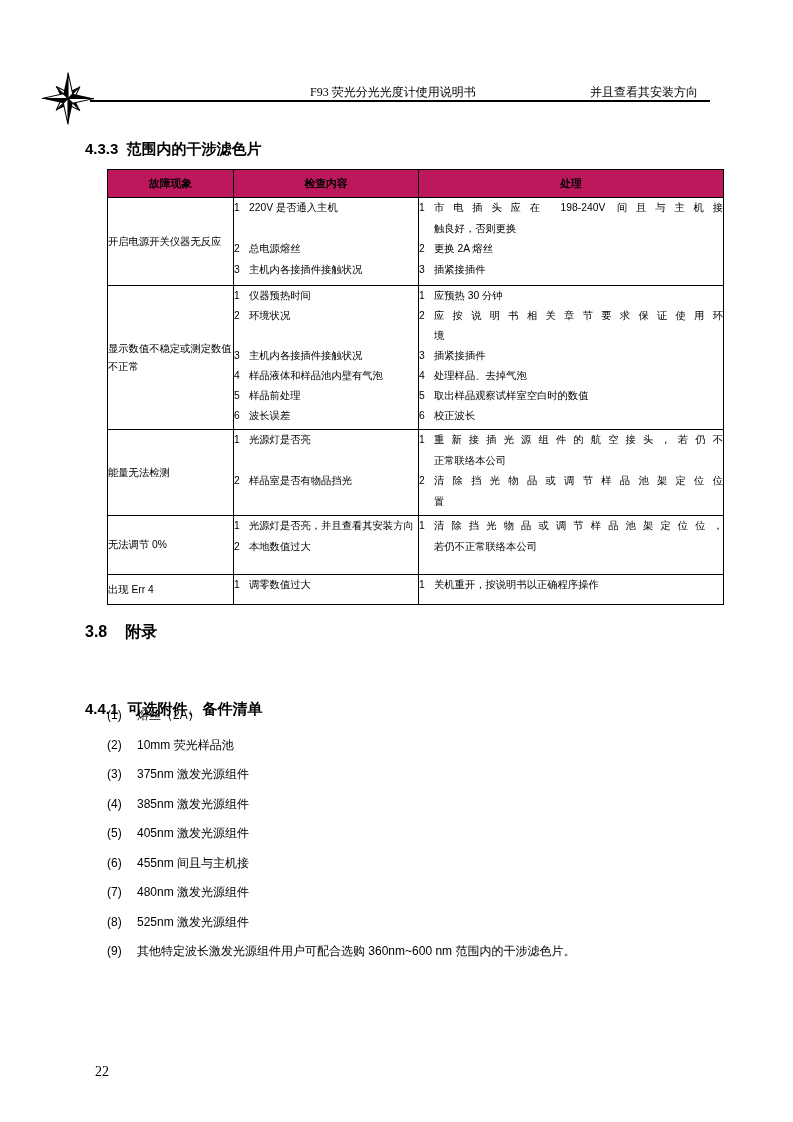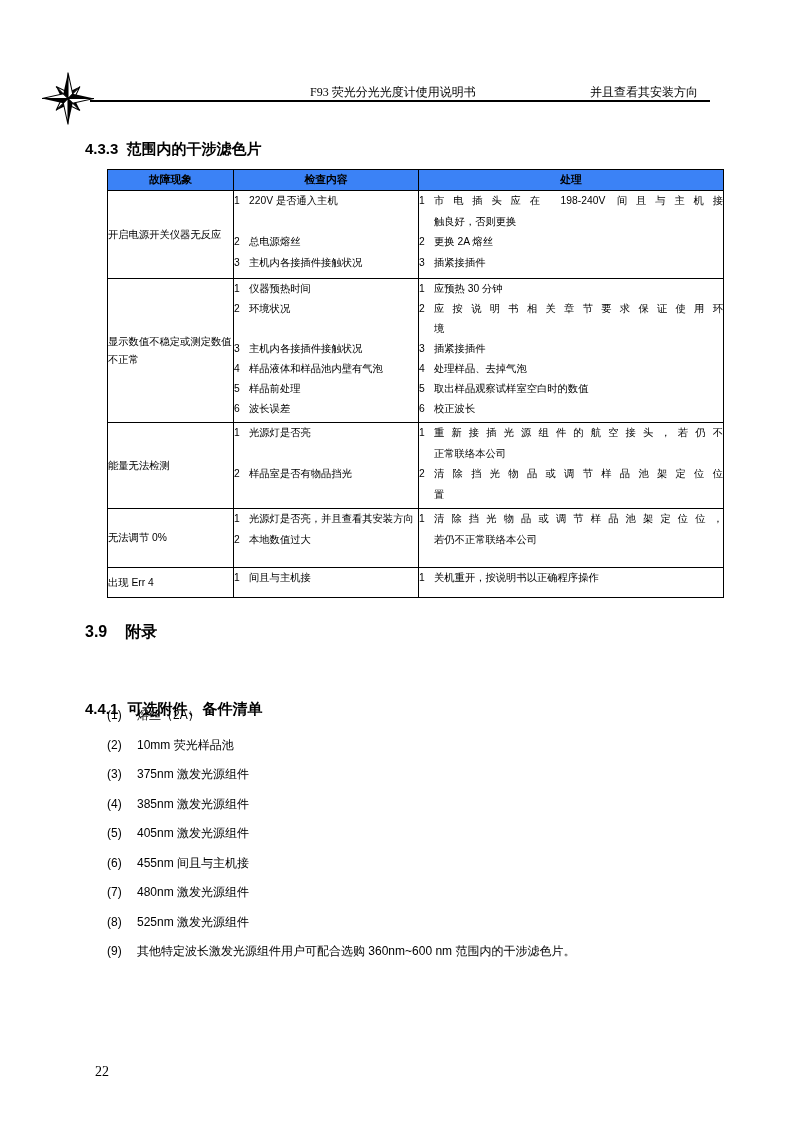--- a/index.html
+++ b/index.html
@@ -16,21 +16,21 @@
   .h433{position:absolute;left:85px;top:140px;font-size:15px;font-weight:bold;white-space:nowrap;}
   .h433 .num{margin-right:8px;}
   .h44{position:absolute;left:85px;top:622px;font-size:16px;font-weight:bold;white-space:nowrap;}
   .h44 .num{margin-right:18px;}
   .h441{position:absolute;left:85px;top:700px;font-size:15px;font-weight:bold;white-space:nowrap;}
   .h441 .num{margin-right:9px;}
   
   table.trb{position:absolute;left:107px;top:169px;width:616px;border-collapse:collapse;
             table-layout:fixed;font-size:10.3px;}
   table.trb th,table.trb td{border:1px solid #000;padding:0;box-sizing:border-box;}
-  table.trb th{height:21px;background:#3b82f6;font-size:10.8px;font-weight:bold;text-align:center;}
+  table.trb th{height:28px;background:#be185d;font-size:10.8px;font-weight:bold;text-align:center;}
   td.sym{vertical-align:middle;padding:2px 4px 2px 5px;line-height:18px;}
   td.lst{vertical-align:top;padding:3px 5px 2px 6px;}
   .ln{display:flex;line-height:20.5px;min-height:20.5px;}
   tr.r2 .ln{line-height:20px;min-height:20px;}
   .ln .n{flex:none;width:15px;}
   .ln .t{flex:1;white-space:nowrap;}
   .ln.stretch .t{white-space:normal;text-align-last:justify;}
   tr.r1{height:88px;} tr.r2{height:144px;} tr.r3{height:86px;} tr.r4{height:59px;} tr.r5{height:30px;}
   
   .acc{position:absolute;left:107px;top:709px;font-size:12px;}
@@ -247,35 +247,35 @@
               <span class="n"></span>
               <div class="t">若仍不正常联络本公司</div>
             </div>
           </td>
         </tr>
         <tr class="r5">
           <td class="sym">出现 Err 4</td>
           <td class="lst">
             <div class="ln">
               <span class="n">1</span>
-              <div class="t">间且与主机接</div>
+              <div class="t">调零数值过大</div>
             </div>
           </td>
           <td class="lst">
             <div class="ln">
               <span class="n">1</span>
               <div class="t">关机重开，按说明书以正确程序操作</div>
             </div>
           </td>
         </tr>
       </tbody>
   </table>
 
   <div class="h44">
-    <span class="num">3.9</span><span>附录</span>
+    <span class="num">3.8</span><span>附录</span>
   </div>
 
   <div class="h441">
     <span class="num">4.4.1</span><span>可选附件、备件清单</span>
   </div>
 
   <div class="acc">
       <div class="item">
         <span class="inum">(1)</span>
         <span class="itxt">熔丝（2A）</span>

